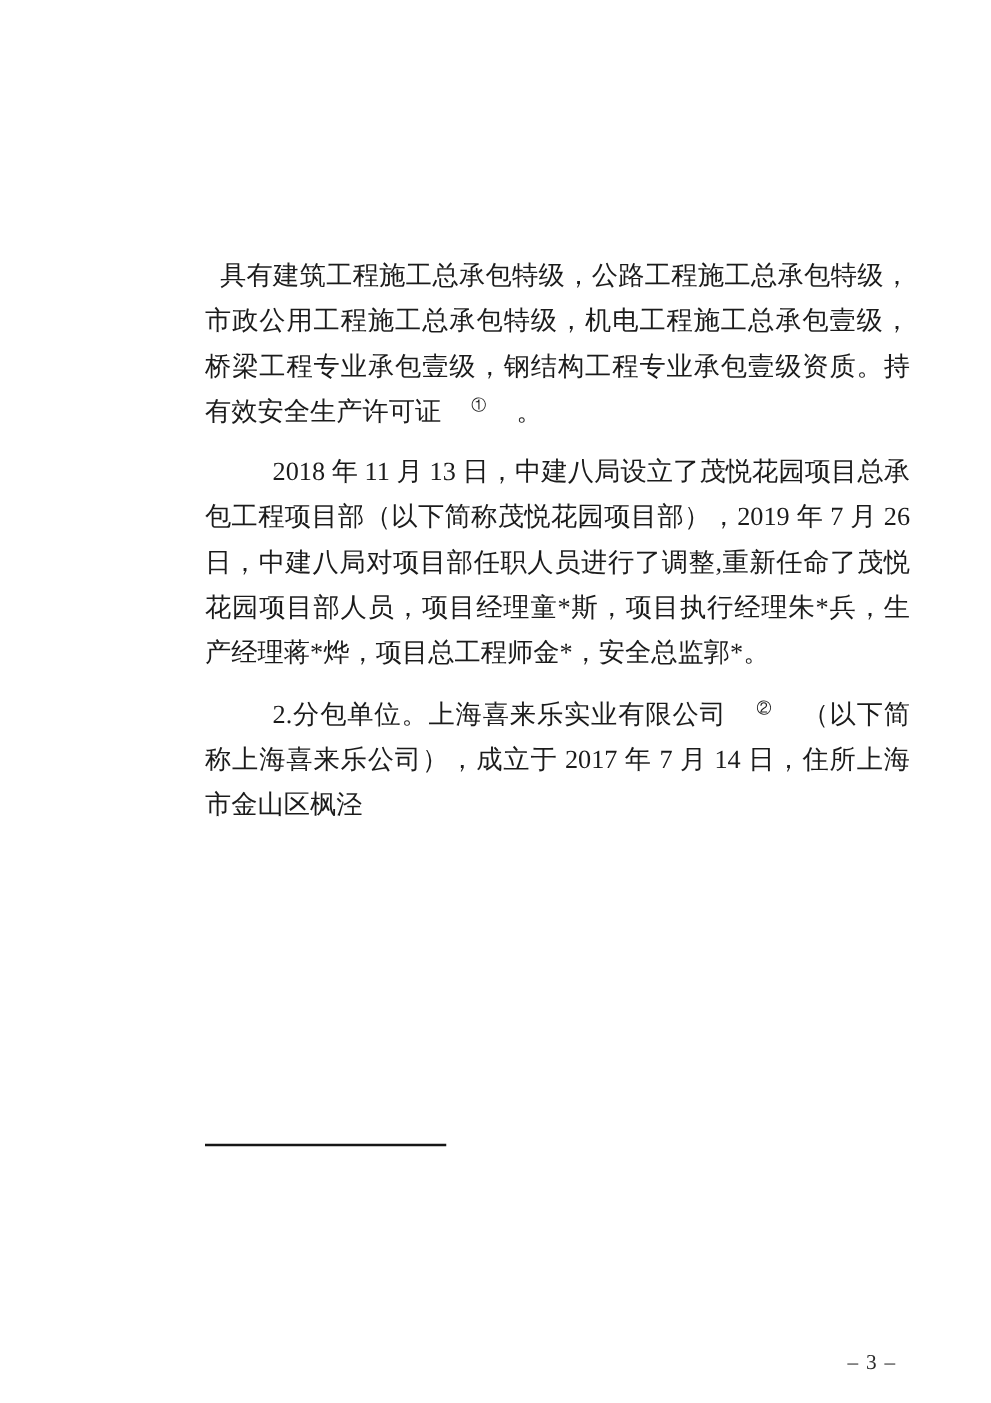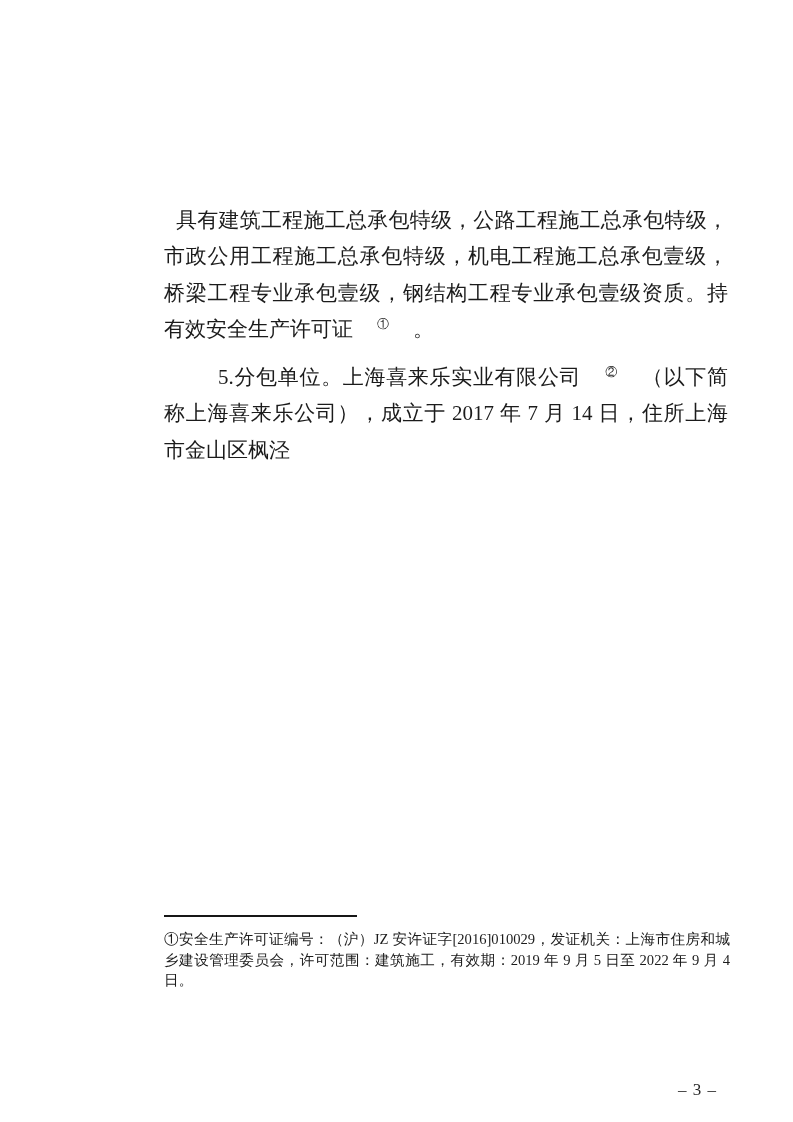--- a/index.html
+++ b/index.html
@@ -72,25 +72,25 @@
 </head>
 <body>
 
 <div class="page">
 
   <div class="content">
 
     <p><span>具有建筑工程施工总承包特级，公路工程施工总承包特级，市政公用工程施工总承包特级，机电工程施工总承包壹级，桥梁工程专业承包壹级，钢结构工程专业承包壹级资质。持有效安全生产许可证</span><sup>①</sup><span>。</span></p>
 
 
+    <p class="indent"><span>2018 年 11 月 13 日，中建八局设立了茂悦花园项目总承包工程项目部（以下简称茂悦花园项目部），2019 年 7 月 26 日，中建八局对项目部任职人员进行了调整,重新任命了茂悦花园项目部人员，项目经理童*斯，项目执行经理朱*兵，生产经理蒋*烨，项目总工程师金*，安全总监郭*。</span></p>
 
-    <p class="indent"><span>5.分包单位。上海喜来乐实业有限公司</span><sup>②</sup><span>（以下简称上海喜来乐公司），成立于 2017 年 7 月 14 日，住所上海市金山区枫泾</span></p>
+    <p class="indent"><span>2.分包单位。上海喜来乐实业有限公司</span><sup>②</sup><span>（以下简称上海喜来乐公司），成立于 2017 年 7 月 14 日，住所上海市金山区枫泾</span></p>
 
   </div>
 
   <div class="footnotes">
     <div class="fn-rule"></div>
-    <p>①安全生产许可证编号：（沪）JZ 安许证字[2016]010029，发证机关：上海市住房和城乡建设管理委员会，许可范围：建筑施工，有效期：2019 年 9 月 5 日至 2022 年 9 月 4 日。</p>
   </div>
 
   <div class="page-number">– 3 –</div>
 
 </div>
 
 </body></html>

